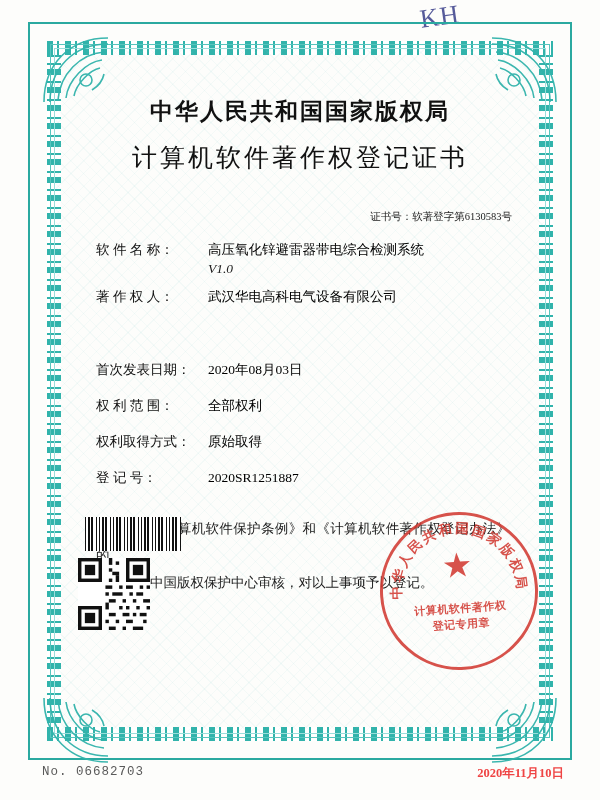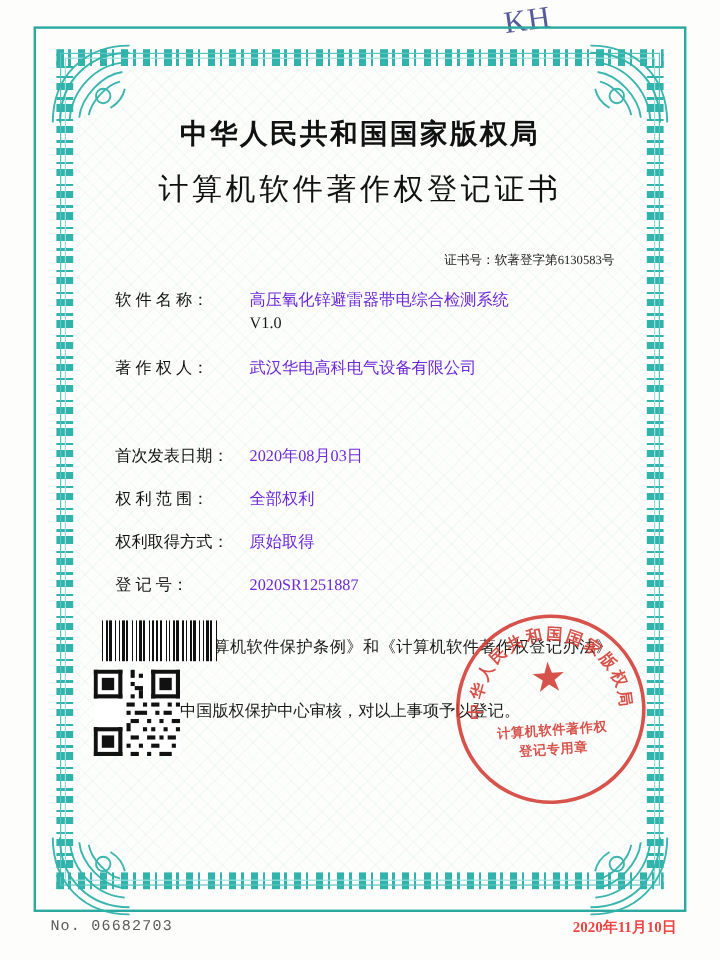--- a/index.html
+++ b/index.html
@@ -144,23 +144,23 @@
     line-height: 1.5;
   }
   .field .lbl {
     width: 112px;
     flex: 0 0 112px;
     color: #111;
     letter-spacing: 0px;
   }
   .field .val {
     flex: 1;
-    color: #6d28d9;
-  }
-  .sub-line { padding-left: 148px; font-size: 13.5px; margin-top: 1px; }
+    color: #000000;
+  }
+  .sub-line { padding-left: 148px; font-size: 13.5px; margin-top: 1px; font-style: italic; }
 
   .gap-lg { height: 20px; }
 
   .para {
     margin-top: 26px;
     padding: 0 30px 0 36px;
     font-size: 13.5px;
     line-height: 2.0;
     text-align: justify;
   }
@@ -306,21 +306,21 @@
     <div class="certno">
       <span>证书号：</span><span>软著登字第6130583号</span>
     </div>
 
     <div class="field" style="margin-top:16px">
       <div class="lbl">软 件 名 称：</div>
       <div class="val">高压氧化锌避雷器带电综合检测系统</div>
     </div>
     <div class="sub-line">V1.0</div>
 
-    <div class="field" style="margin-top:20px">
+    <div class="field" style="margin-top:10px">
       <div class="lbl">著 作 权 人：</div>
       <div class="val">武汉华电高科电气设备有限公司</div>
     </div>
 
     <div class="gap-lg"></div>
 
     <div class="field">
     </div>
 
     <div class="field">

